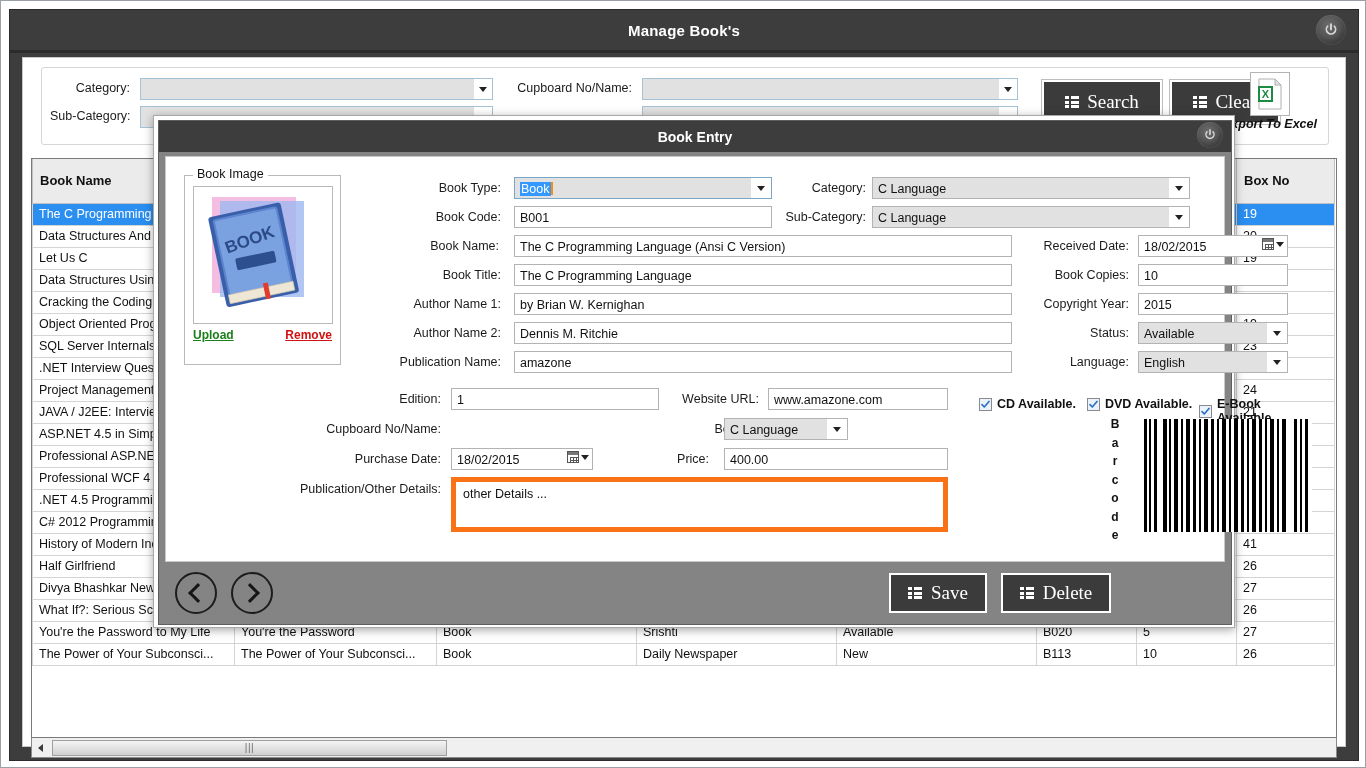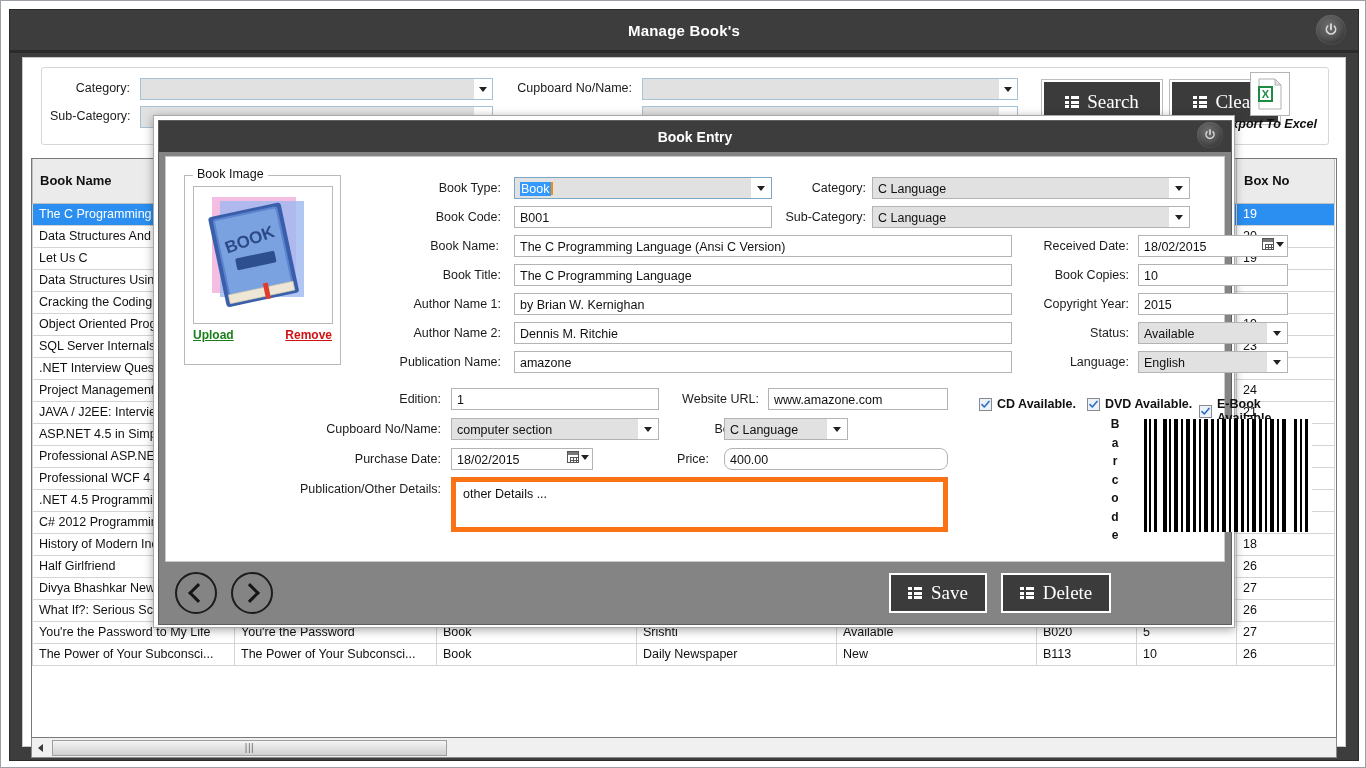--- a/index.html
+++ b/index.html
@@ -553,21 +553,21 @@
                 <td>16</td>
               </tr>
               <tr>
                 <td>History of Modern India</td>
                 <td>History of Modern</td>
                 <td>Book</td>
                 <td>Orient</td>
                 <td>Available</td>
                 <td>B016</td>
                 <td>6</td>
-                <td>18</td>
+                <td>41</td>
               </tr>
               <tr>
                 <td>Half Girlfriend</td>
                 <td>Half Girlfriend</td>
                 <td>Book</td>
                 <td>Rupa</td>
                 <td>Available</td>
                 <td>B017</td>
                 <td>9</td>
                 <td>26</td>
@@ -738,47 +738,41 @@
               </span>
           </div>
 
           <span class="field-label" style="left:150px; top:235px; width:125px;">Edition:</span>
           <div class="tinput" style="left:285px; top:231px; width:208px;">1</div>
 
           <span class="field-label" style="left:500px; top:235px; width:93px;">Website URL:</span>
           <div class="tinput" style="left:602px; top:231px; width:180px;">www.amazone.com</div>
 
           <span class="field-label" style="left:136px; top:265px; width:139px;">Cupboard No/Name:</span>
-          <div class="dcombo" style="left:285px; top:261px; width:208px;">
-            <span>computer section</span>
-            <span class="dc-arrow">
-                <span class="caret"></span>
-              </span>
-          </div>
 
           <span class="field-label" style="left:500px; top:265px; width:93px;">Box No:</span>
           <div class="dcombo" style="left:558px; top:261px; width:124px;">
             <span>C Language</span>
             <span class="dc-arrow">
                 <span class="caret"></span>
               </span>
           </div>
 
           <span class="field-label" style="left:150px; top:295px; width:125px;">Purchase Date:</span>
 
           <div class="datebox" style="left:285px; top:291px; width:142px;">
             <span>18/02/2015</span>
             <span class="date-ctrl">
               <span class="cal-glyph"></span>
               <span class="caret"></span>
             </span>
           </div>
 
           <span class="field-label" style="left:488px; top:295px; width:55px;">Price:</span>
-          <div class="tinput" style="left:558px; top:291px; width:224px;border-radius:8px;">400.00</div>
+          <div class="tinput" style="left:558px; top:291px; width:224px;">400.00</div>
 
           <span class="field-label" style="left:12px; top:325px; width:263px;">Publication/Other Details:</span>
           <div id="ta-details" style="left:285px; top:320px; width:497px; height:55px;">other Details ...</div>
 
           <div class="chk-row" style="left:813px; top:240px;">
             <span class="chkbox">
               <svg width="9" height="9" viewBox="0 0 9 9">
                   <path d="M1 4.6 L3.3 7 L8 1.4" stroke="#2e6fbf" stroke-width="1.6" fill="none" stroke-linecap="round" stroke-linejoin="round"></path>
                 </svg>
             </span>

